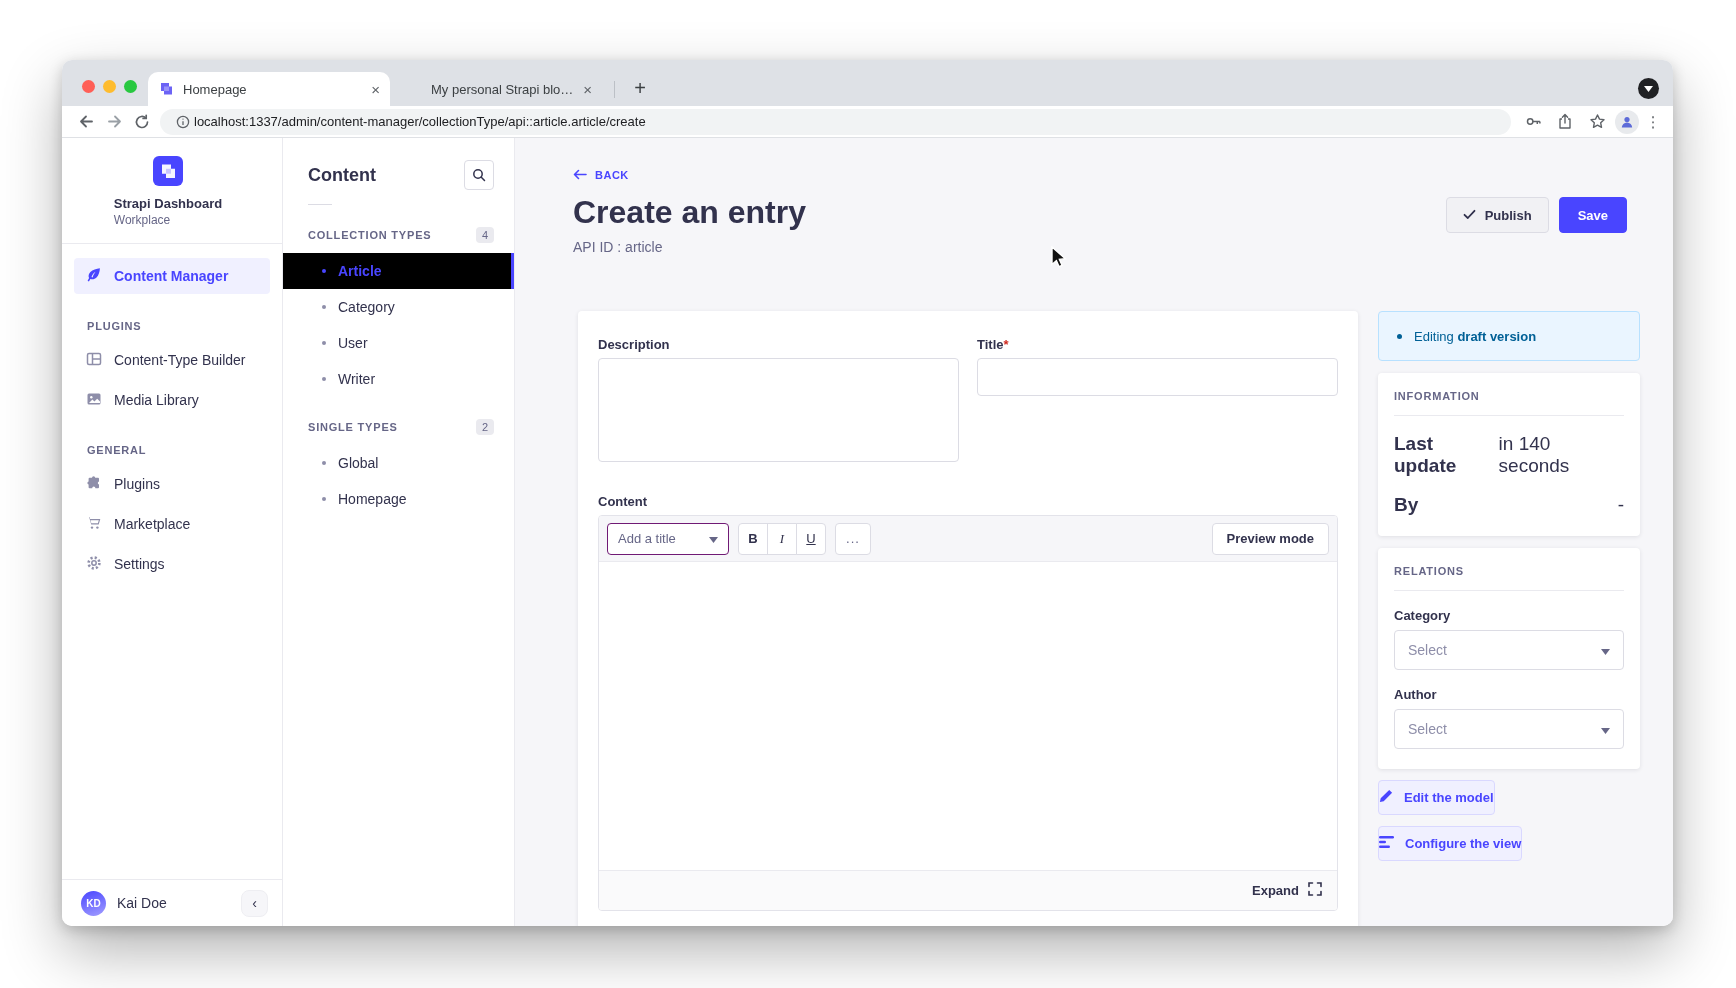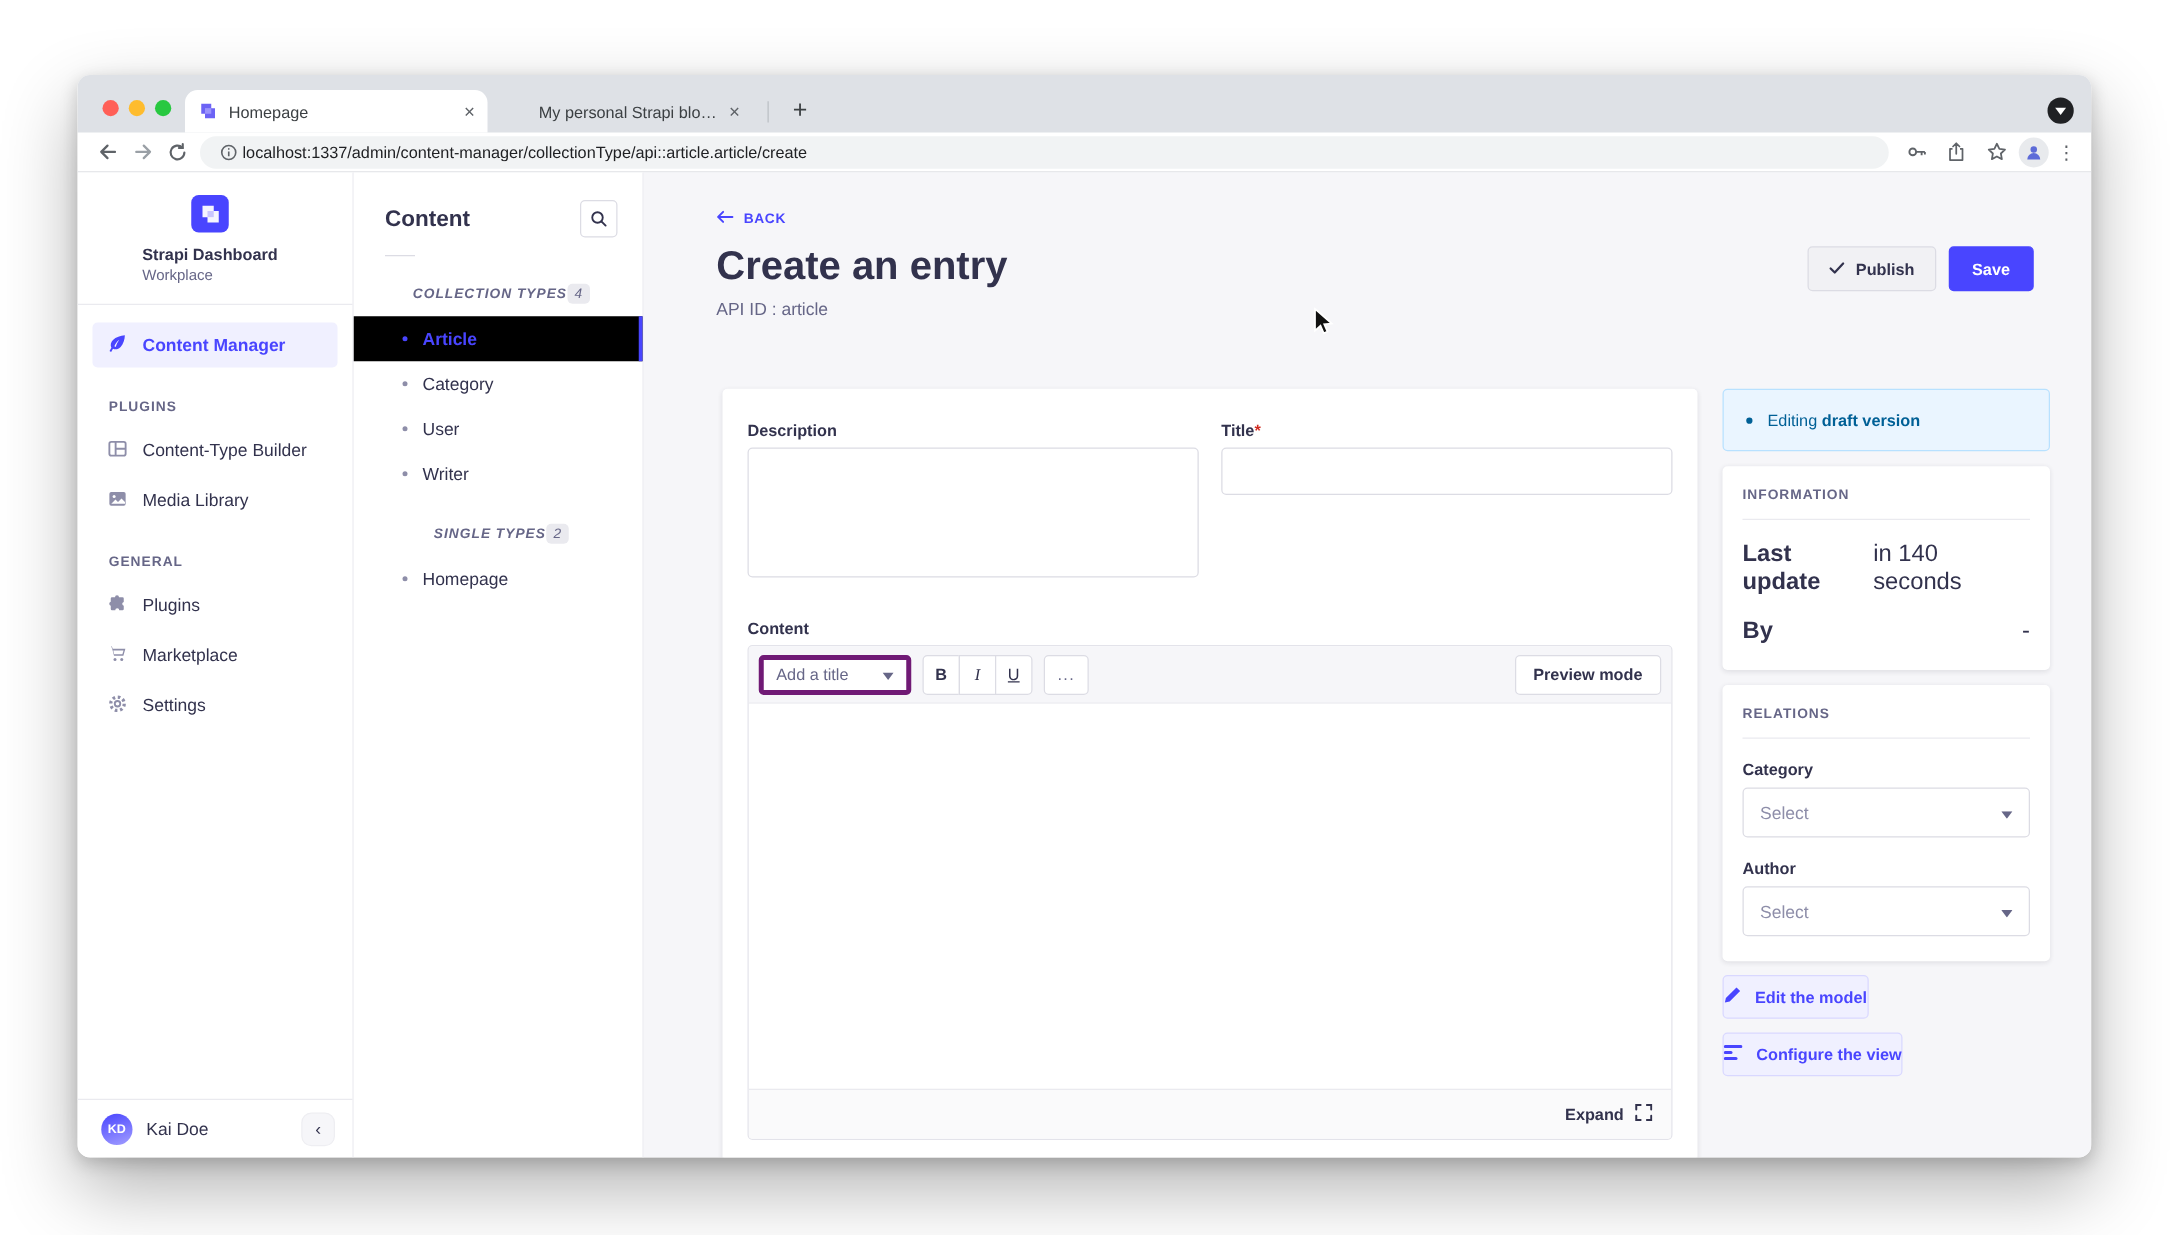--- a/index.html
+++ b/index.html
@@ -59,21 +59,21 @@
   .user-name { font-size:14px; color:#32324d; margin-left:11px; }
   .collapse-btn { margin-left:auto; width:27px; height:27px; border-radius:8px; background:#f6f6f9; border:1px solid #eeeef2;
                   display:flex; align-items:center; justify-content:center; font-size:14px; color:#32324d; }
 
   
   .subnav { width:232px; background:#fff; border-right:1px solid #eaeaef; flex:none; }
   .subnav-head { display:flex; align-items:center; justify-content:space-between; padding:22px 20px 0 25px; }
   .subnav-title { font-size:18px; font-weight:bold; color:#32324d; }
   .search-btn { width:30px; height:30px; border:1px solid #dcdce4; border-radius:4px; background:#fff; display:flex; align-items:center; justify-content:center; }
   .subnav-div { width:24px; border-top:1px solid #dcdce4; margin:14px 0 14px 25px; }
-  .type-head { display:flex; align-items:center; justify-content:center; padding:8px 20px 10px 25px;font-style:italic; }
+  .type-head { display:flex; align-items:center; justify-content:space-between; padding:8px 20px 10px 25px; }
   .type-label { font-size:11px; font-weight:bold; letter-spacing:.8px; color:#666687; }
   .type-badge { background:#eaeaef; border-radius:4px; font-size:11px; color:#666687; padding:2px 6px; }
   .type-item { height:36px; display:flex; align-items:center; gap:12px; padding-left:39px; font-size:14px; color:#32324d; position:relative; }
   .type-item .bullet { width:4px; height:4px; border-radius:50%; background:#8e8ea9; flex:none; }
   .type-item.active { background:#000000; color:#4945ff; font-weight:bold; }
   .type-item.active .bullet { background:#4945ff; }
   .type-item.active::after { content:""; position:absolute; right:0; top:0; bottom:0; width:3px; background:#4945ff; }
 
   
   .main { flex:1; background:#f6f6f9; position:relative; overflow:hidden; }
@@ -92,21 +92,21 @@
 
   .card { width:780px; background:#fff; border-radius:4px; box-shadow:0 1px 4px rgba(33,33,52,.1); padding:26px 20px 24px 20px; height:660px; flex:none; }
   .field-grid { display:grid; grid-template-columns:1fr 1fr; column-gap:18px; }
   .f-label { font-size:13px; font-weight:bold; color:#32324d; margin-bottom:6px; }
   .req { color:#d02b20; }
   .input { height:38px; border:1px solid #dcdce4; border-radius:4px; background:#fff; width:100%; font-size:14px; padding:0 12px; color:#32324d; }
   .textarea { height:104px; border:1px solid #dcdce4; border-radius:4px; background:#fff; width:100%; resize:none; font-family:"Liberation Sans",sans-serif; font-size:14px; padding:8px 12px; color:#32324d; }
   .content-label { margin-top:28px; }
   .editor { border:1px solid #e3e3ea; border-radius:4px; overflow:hidden; }
   .ed-toolbar { height:46px; background:#f6f6f9; border-bottom:1px solid #eaeaef; display:flex; align-items:center; padding:0 8px; gap:9px; }
-  .heading-select { width:122px; height:32px; background:#fff; border:4px solid #701a75; border-radius:4px; display:flex; align-items:center; justify-content:space-between; padding:0 10px; font-size:13px; color:#666687; }
+  .heading-select { width:122px; height:32px; background:#fff; border:1px solid #701a75; border-radius:4px; display:flex; align-items:center; justify-content:space-between; padding:0 10px; font-size:13px; color:#666687; }
   .biu { display:flex; }
   .biu .tbtn { width:30px; height:32px; background:#fff; border:1px solid #dcdce4; font-size:13px; color:#32324d; display:flex; align-items:center; justify-content:center; }
   .biu .tbtn + .tbtn { margin-left:-1px; }
   .biu .tbtn:first-child { border-radius:4px 0 0 4px; }
   .biu .tbtn:last-child { border-radius:0 4px 4px 0; }
   .tbtn.b { font-weight:bold; }
   .tbtn.i { font-style:italic; font-family:"Liberation Serif",serif; }
   .tbtn.u { text-decoration:underline; }
   .more-btn { width:36px; height:32px; background:#fff; border:1px solid #dcdce4; border-radius:4px; color:#666687; font-size:13px; display:flex; align-items:center; justify-content:center; letter-spacing:1px; }
   .preview-btn { margin-left:auto; height:32px; padding:0 14px; background:#fff; border:1px solid #dcdce4; border-radius:4px; font-size:13px; font-weight:bold; color:#32324d; display:flex; align-items:center; }
@@ -341,20 +341,24 @@
         <span class="bullet"></span>
         <span>Writer</span>
       </div>
 
       <div class="type-head" style="margin-top:14px;">
         <span class="type-label">SINGLE TYPES</span>
         <span class="type-badge">2</span>
       </div>
       <div class="type-item">
         <span class="bullet"></span>
+        <span>Global</span>
+      </div>
+      <div class="type-item">
+        <span class="bullet"></span>
         <span>Homepage</span>
       </div>
     </div>
 
     <div class="main">
       <div class="back-row">
         <span>
           <svg width="14" height="11" viewBox="0 0 14 11" fill="none" stroke="#4945ff" stroke-width="1.6" stroke-linecap="round" stroke-linejoin="round">
               <path d="M13 5.5H1.5M5.5 1.5l-4 4 4 4"></path>
             </svg>

